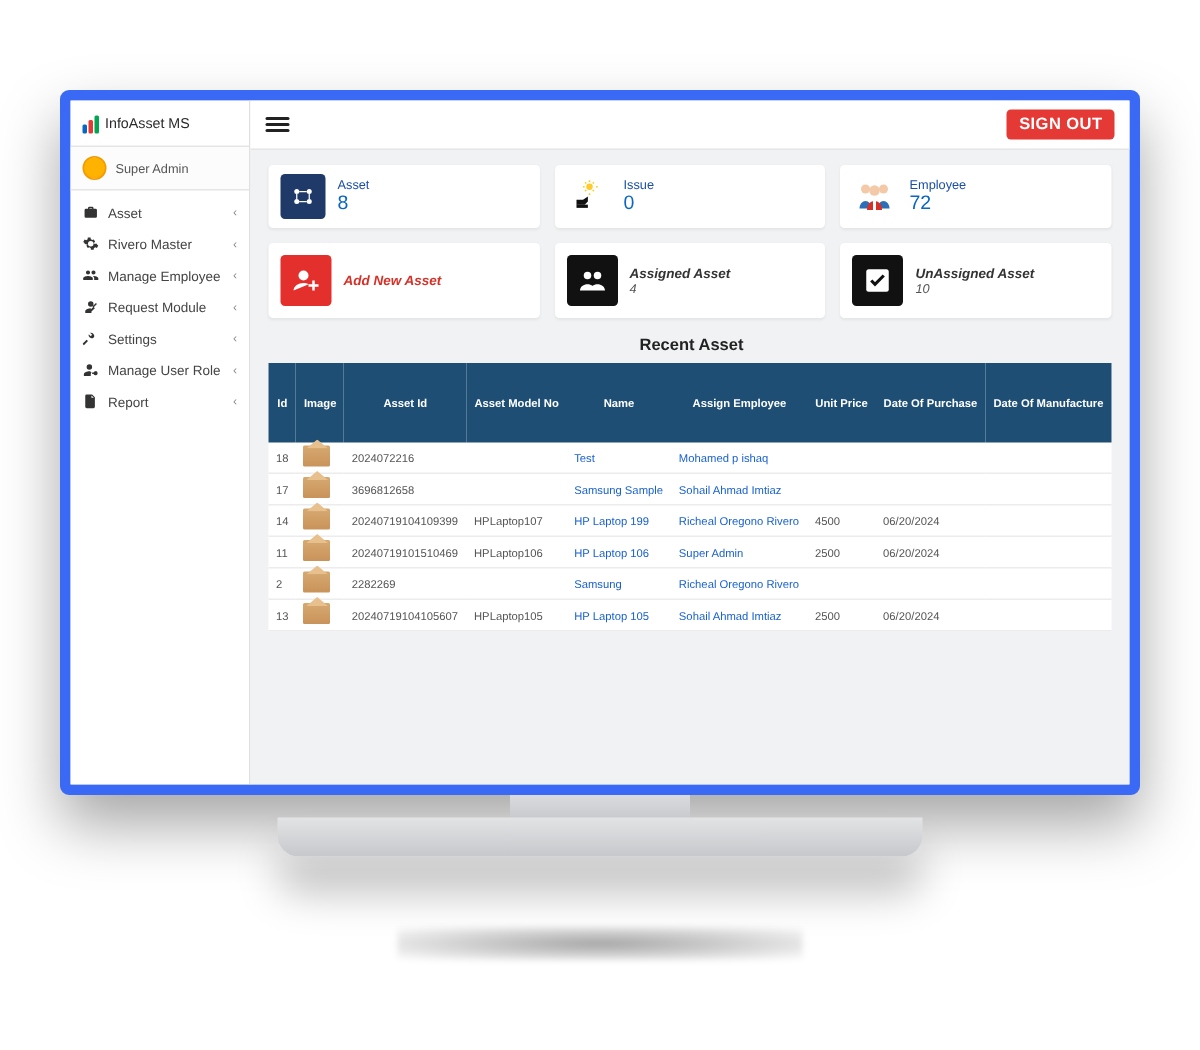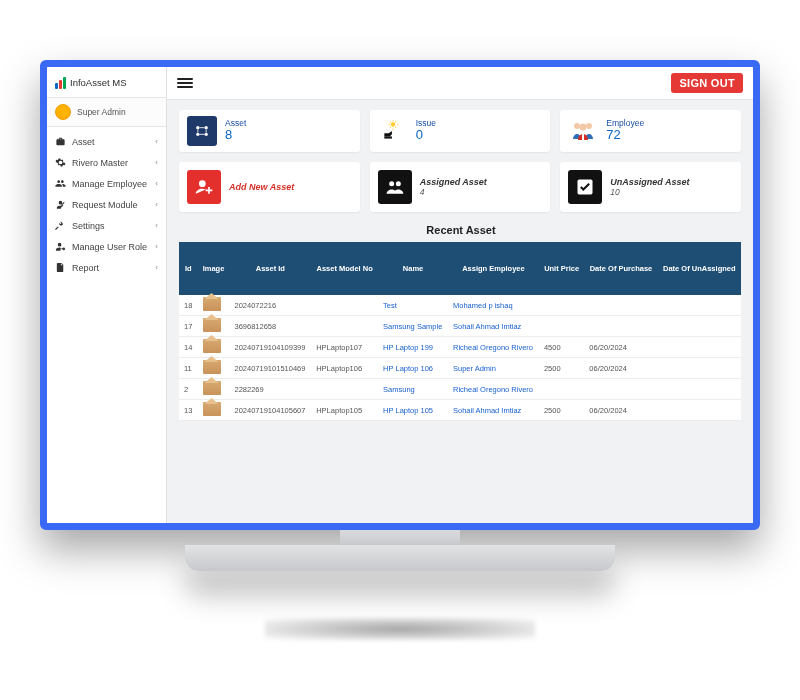--- a/index.html
+++ b/index.html
@@ -261,21 +261,21 @@
         <thead>
               <tr>
           <th>Id</th>
           <th>Image</th>
           <th>Asset Id</th>
           <th>Asset Model No</th>
           <th>Name</th>
           <th>Assign Employee</th>
           <th>Unit Price</th>
           <th>Date Of Purchase</th>
-          <th>Date Of UnAssigned</th>
+          <th>Date Of Manufacture</th>
         </tr>
             </thead>
         <tbody id="table-body">
               <tr>
                 <td>18</td>
                 <td><span class="box-icon"></span></td>
                 <td>2024072216</td>
                 <td></td>
                 <td class="link">Test</td>
                 <td class="link">Mohamed p ishaq</td>

